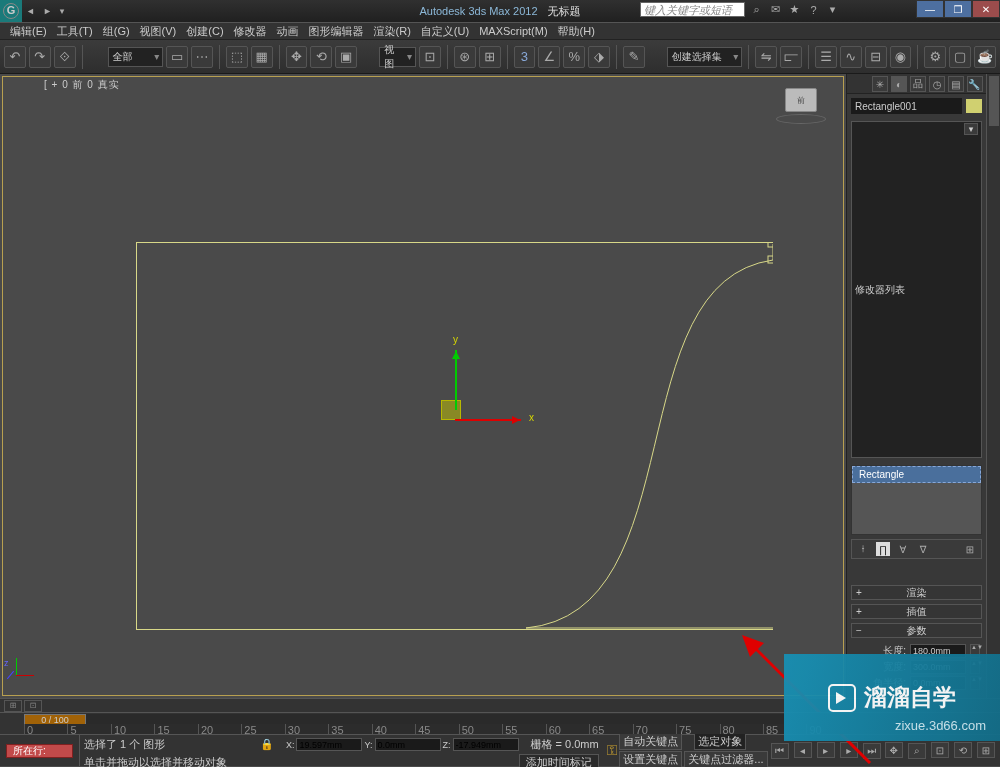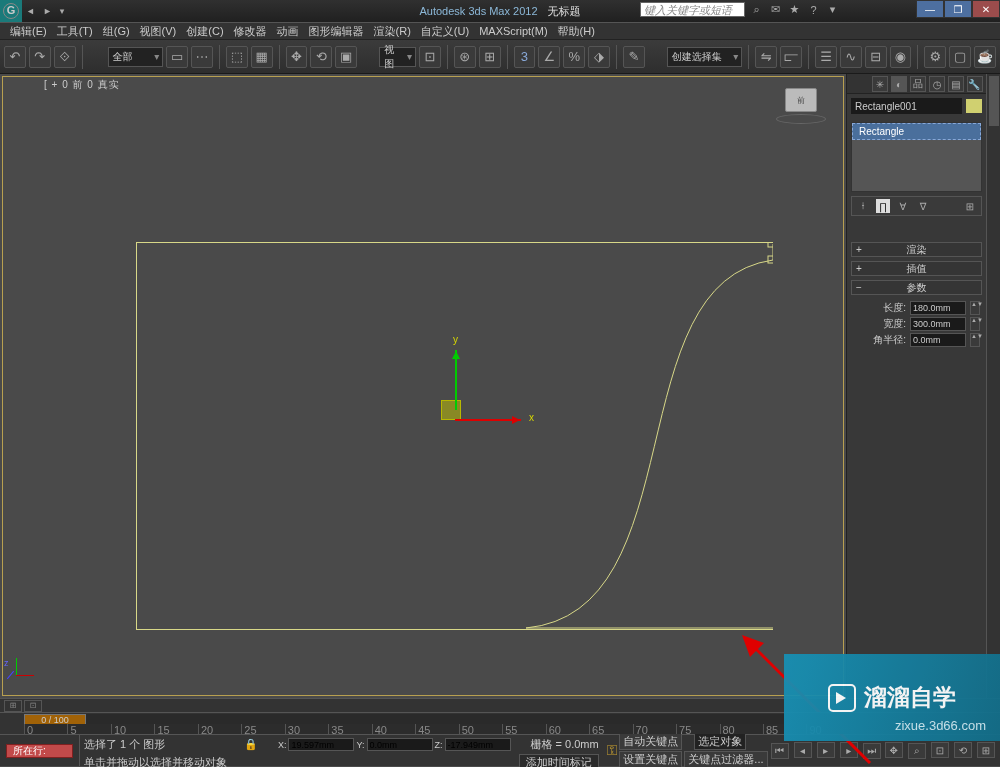--- a/index.html
+++ b/index.html
@@ -222,20 +222,21 @@
       <span class="on">◐</span>
       <span>品</span>
       <span>◷</span>
       <span>▤</span>
       <span>🔧</span>
     </div>
     <div class="cp-row">
       <div class="cp-name" style="flex:1">Rectangle001</div>
       <div class="cp-color"></div>
     </div>
+    <div class="mod-dd">修改器列表</div>
     <div class="mod-stack">
       <div class="mod-stack-item">Rectangle</div>
     </div>
     <div class="mod-tools">
       <span>⟊</span>
       <span style="background:#ddd;color:#222">∏</span>
       <span>∀</span>
       <span>∇</span>
       <span style="margin-left:auto">⊞</span>
     </div>
@@ -302,21 +303,21 @@
       <span>85</span>
       <span>90</span>
   </div>
 </div>
 
 <div class="statusbar">
   <div class="status-left">
     <span class="red-row-btn">所在行:</span>
   </div>
   <div class="status-main">
-    <div style="display:flex;gap:20px;align-items:center">
+    <div style="display:flex;gap:12px;align-items:center">
       <span style="flex:1">选择了 1 个 图形</span>
       <span>🔒</span>
       <div class="coord-area">
         <span class="coord-lbl">X:</span>
         <input class="coord-box" value="19.597mm" style="">
         <span class="coord-lbl">Y:</span>
         <input class="coord-box" value="0.0mm" style="">
         <span class="coord-lbl">Z:</span>
         <input class="coord-box" value="-17.949mm" style="">
       </div>

